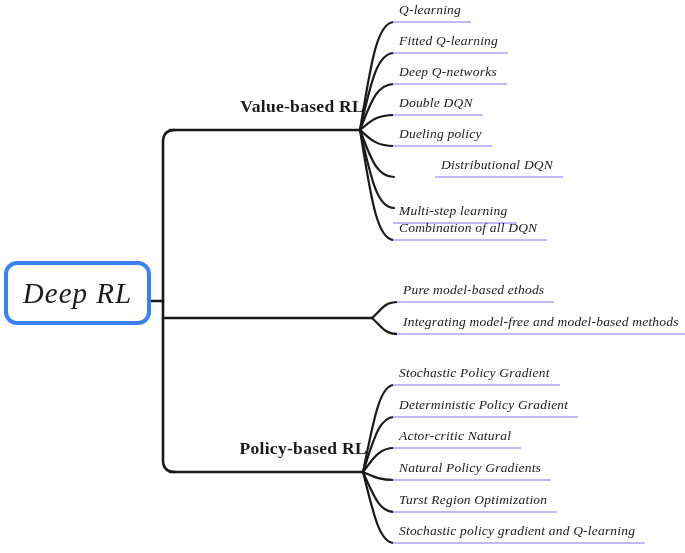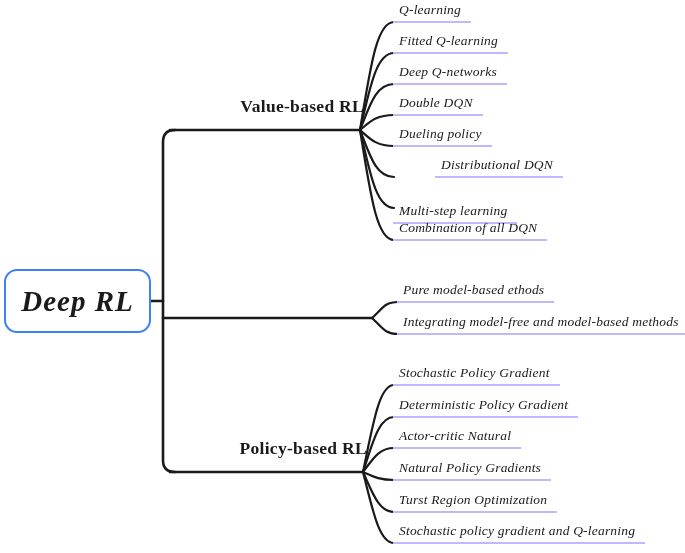--- a/index.html
+++ b/index.html
@@ -17,33 +17,32 @@
     color: #1a1a1a;
   }
   #connector-svg {
     position: absolute;
     left: 0;
     top: 0;
   }
   .root-node {
     position: absolute;
     left: 4px;
-    top: 269px;
+    top: 261px;
     width: 147px;
     height: 64px;
-    border: 2px solid #3b82f6;
+    border: 4px solid #3b82f6;
     border-radius: 13px;
     box-sizing: border-box;
     display: flex;
     align-items: center;
     justify-content: center;
     font-style: italic;
     font-size: 29px;
     letter-spacing: 1px;
-    font-weight: bold;
   }
   .branch-label {
     position: absolute;
     font-weight: bold;
     font-size: 17.5px;
     text-align: right;
     white-space: nowrap;
     letter-spacing: 0.3px;
   }
   .branch-label.value  { left: 172px; top: 96px;  width: 192px; }

